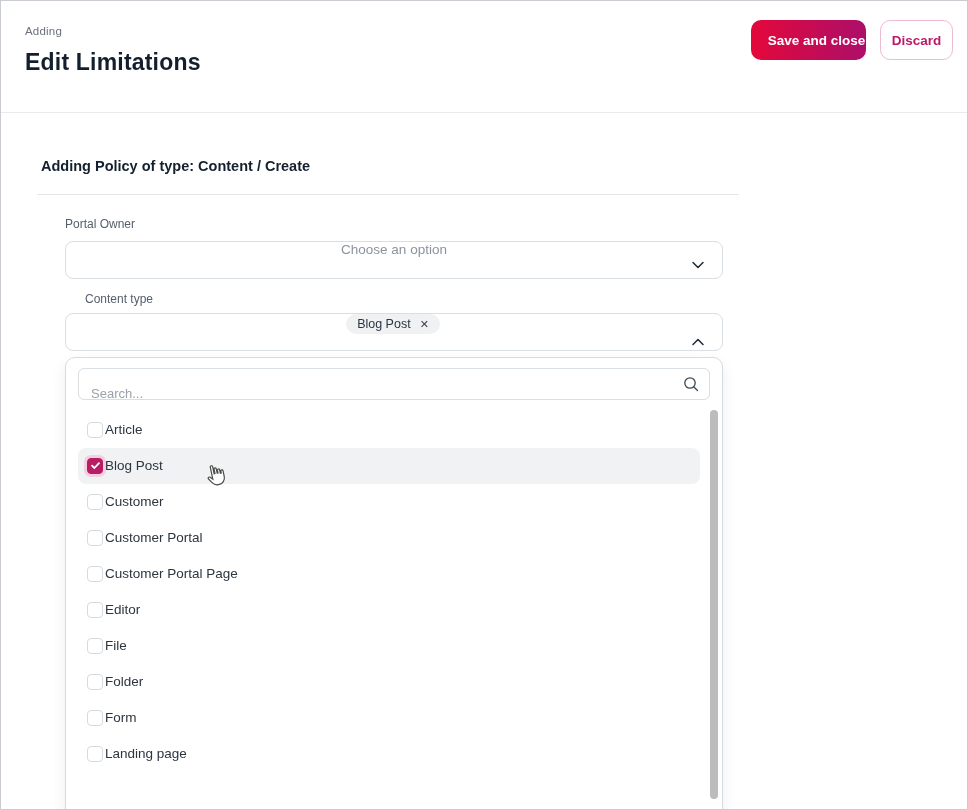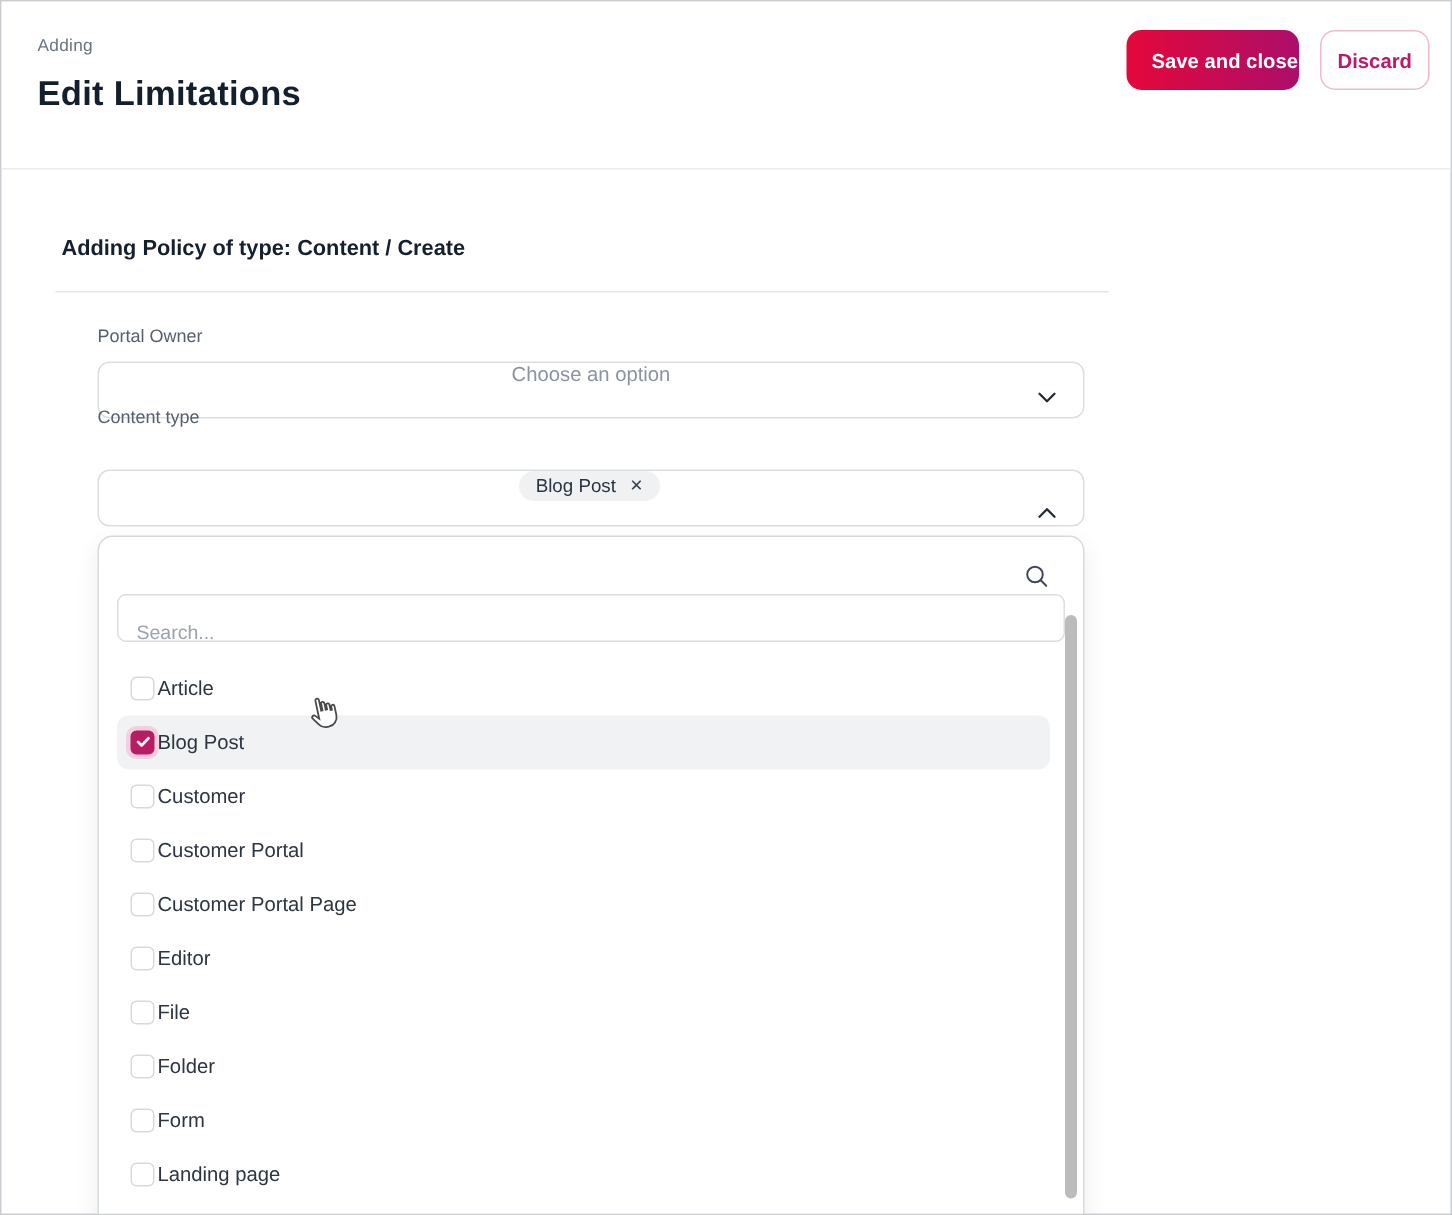--- a/index.html
+++ b/index.html
@@ -25,21 +25,21 @@
                  font-family:"Liberation Sans", sans-serif; }
 
   
   .section-heading { position:absolute; top:157px; left:40px; font-size:14.5px;
                      font-weight:700; color:#15202e; }
   .section-divider { position:absolute; top:193px; left:36px; width:702px;
                      height:1px; background:#e6e6e6; }
 
   .field-label { position:absolute; left:64px; font-size:12px; color:#55606c; }
   .lbl-owner { top:216px; }
-  .lbl-ctype { top:270px; }
+  .lbl-ctype { top:291px;margin-left:20px; }
 
   .select-box { position:absolute; left:64px; width:658px; height:38px;
                 background:#fff; border:1px solid #d9dee3; border-radius:8px;
                 display:flex; align-items:center; padding:0 16px; cursor:pointer;flex-direction:column; }
   .sel-owner { top:240px; }
   .sel-ctype { top:312px; padding-left:14px; }
   .select-placeholder { font-size:13.5px; color:#8b949e; }
   .select-box .chev { margin-left:auto; display:flex; }
 
   .tag-chip { display:inline-flex; align-items:center; gap:9px;
@@ -48,21 +48,21 @@
   .tag-remove { font-size:11px; color:#3a4450; cursor:pointer; line-height:1; }
 
   
   .dropdown-panel { position:absolute; left:64px; top:356px; width:658px;
                     height:470px; background:#fff; border:1px solid #d6dbe0;
                     border-radius:10px; box-shadow:0 6px 16px rgba(20,32,46,.07); }
   .search-wrap { position:relative; margin:10px 12px 0 12px; }
   .search-input { width:100%; height:32px; border:1px solid #d9dee3;
                   border-radius:6px; padding:18px 36px 0 12px; font-size:13px;
                   color:#2a3542; outline:none;
-                  font-family:"Liberation Sans", sans-serif;margin-top:28px; }
+                  font-family:"Liberation Sans", sans-serif; }
   .search-input::placeholder { color:#9aa2ab; }
   .search-icon { position:absolute; right:10px; top:7px; display:flex; }
 
   .option-list { margin-top:10px; }
   .option-row { height:36px; display:flex; align-items:center; gap:2px;
                 margin:0 22px 0 12px; padding-left:9px; border-radius:8px;
                 cursor:pointer; }
   .option-row.highlight { background:#f1f2f3; }
   .opt-check { width:16px; height:16px; border:1px solid #d5dade;
                border-radius:4px; background:#fff; flex:0 0 16px;

